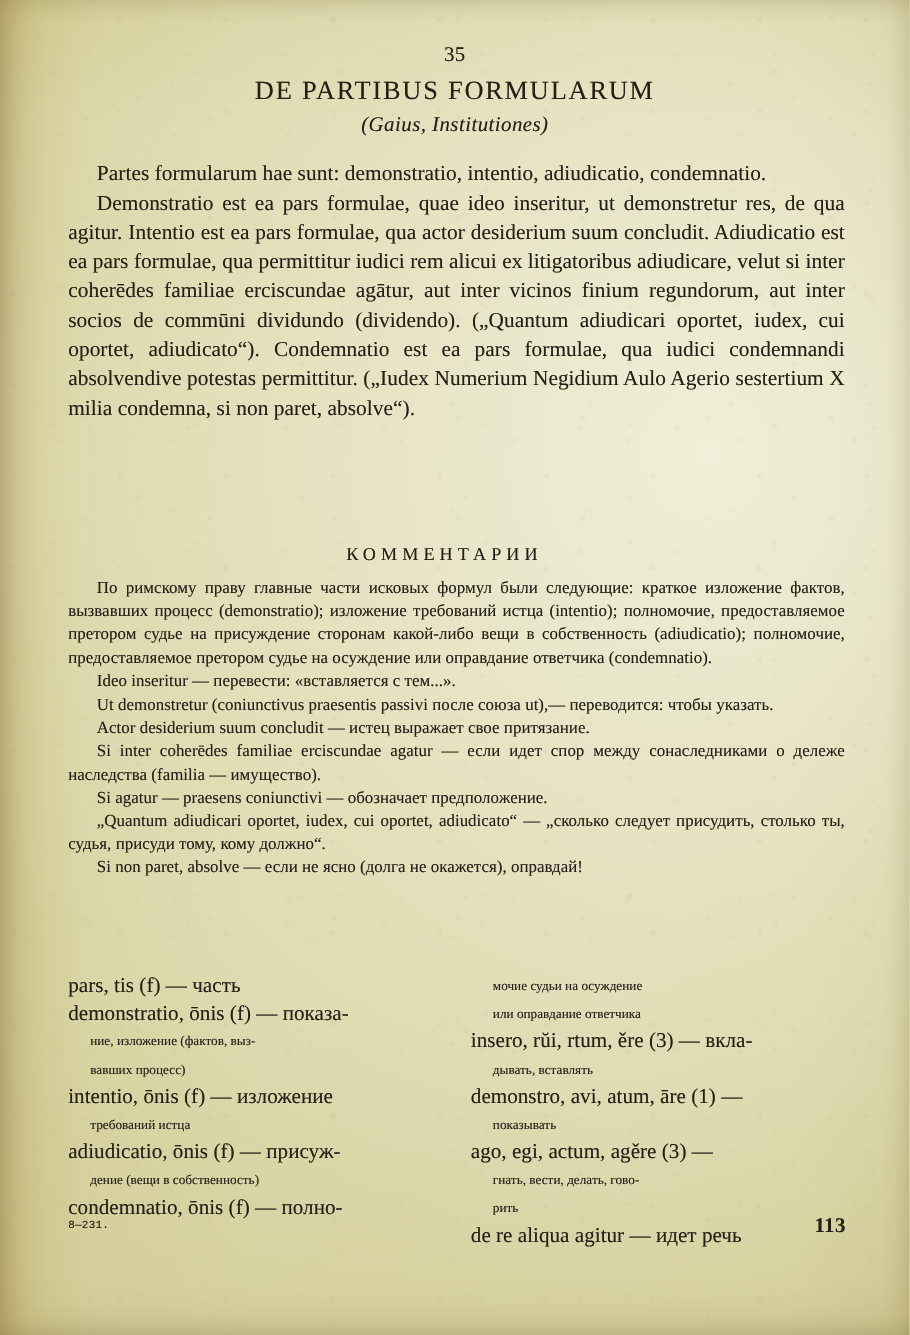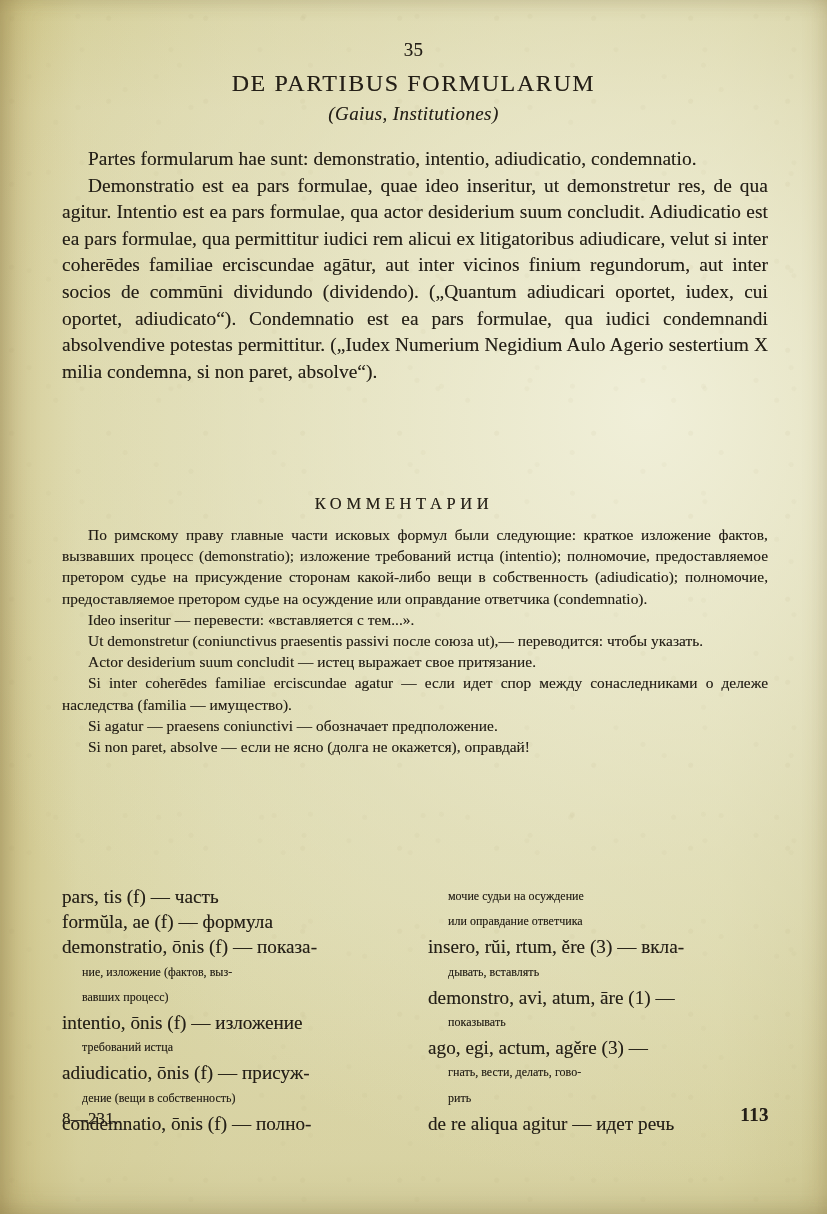--- a/index.html
+++ b/index.html
@@ -164,22 +164,23 @@
     line-height: 25.2px;
     padding-left: 20px;
     letter-spacing: .02px;
   }
 
   
   .sig {
     position: absolute;
     left: 62px;
     top: 1109px;
-    font-size: 17px;
+    font-size: 10px;
     letter-spacing: .2px;
+    font-family: Liberation Mono, monospace;
   }
   .folio-bottom {
     position: absolute;
     right: 58px;
     top: 1104px;
     font-size: 19px;
     font-weight: bold;
     letter-spacing: .4px;
   }
 </style>
@@ -202,27 +203,27 @@
 
   <div class="comm-head ink">КОММЕНТАРИИ</div>
 
   <div id="commentary">
     <p class="ink">По римскому праву главные части исковых формул были следующие: краткое изложение фактов, вызвавших процесс (demonstratio); изложение требований истца (intentio); полномочие, предоставляемое претором судье на присуждение сторонам какой-либо вещи в собственность (adiudicatio); полномочие, предоставляемое претором судье на осуждение или оправдание ответчика (condemnatio).</p>
     <p class="ink">Ideo inseritur — перевести: «вставляется с тем...».</p>
     <p class="ink">Ut demonstretur (coniunctivus praesentis passivi после союза ut),— переводится: чтобы указать.</p>
     <p class="ink">Actor desiderium suum concludit — истец выражает свое притязание.</p>
     <p class="ink">Si inter coherēdes familiae erciscundae agatur — если идет спор между сонаследниками о дележе наследства (familia — имущество).</p>
     <p class="ink">Si agatur — praesens coniunctivi — обозначает предположение.</p>
+    <p class="ink">„Quantum adiudicari oportet, iudex, cui oportet, adiudicato“ — „сколько следует присудить, столько ты, судья, присуди тому, кому должно“.</p>
     <p class="ink">Si non paret, absolve — если не ясно (долга не окажется), оправдай!</p>
   </div>
 
   <div id="vocab">
     <div class="col">
       <div class="entry ink">pars, tis (f) — часть</div>
-      <div class="entry ink">formŭla, ae (f) — формула</div>
       <div class="entry ink">demonstratio, ōnis (f) — показа-</div>
       <div class="cont ink">ние, изложение (фактов, выз-</div>
       <div class="cont ink">вавших процесс)</div>
       <div class="entry ink">intentio, ōnis (f) — изложение</div>
       <div class="cont ink">требований истца</div>
       <div class="entry ink">adiudicatio, ōnis (f) — присуж-</div>
       <div class="cont ink">дение (вещи в собственность)</div>
       <div class="entry ink">condemnatio, ōnis (f) — полно-</div>
     </div>
     <div class="col">

